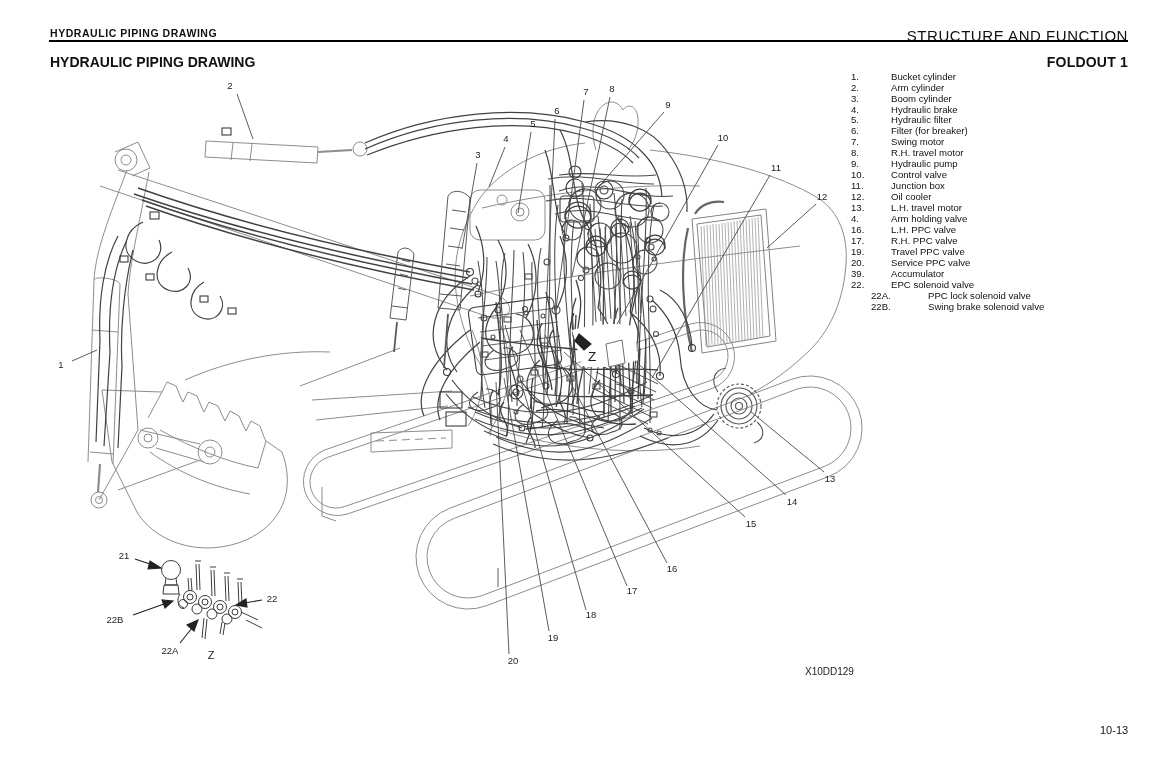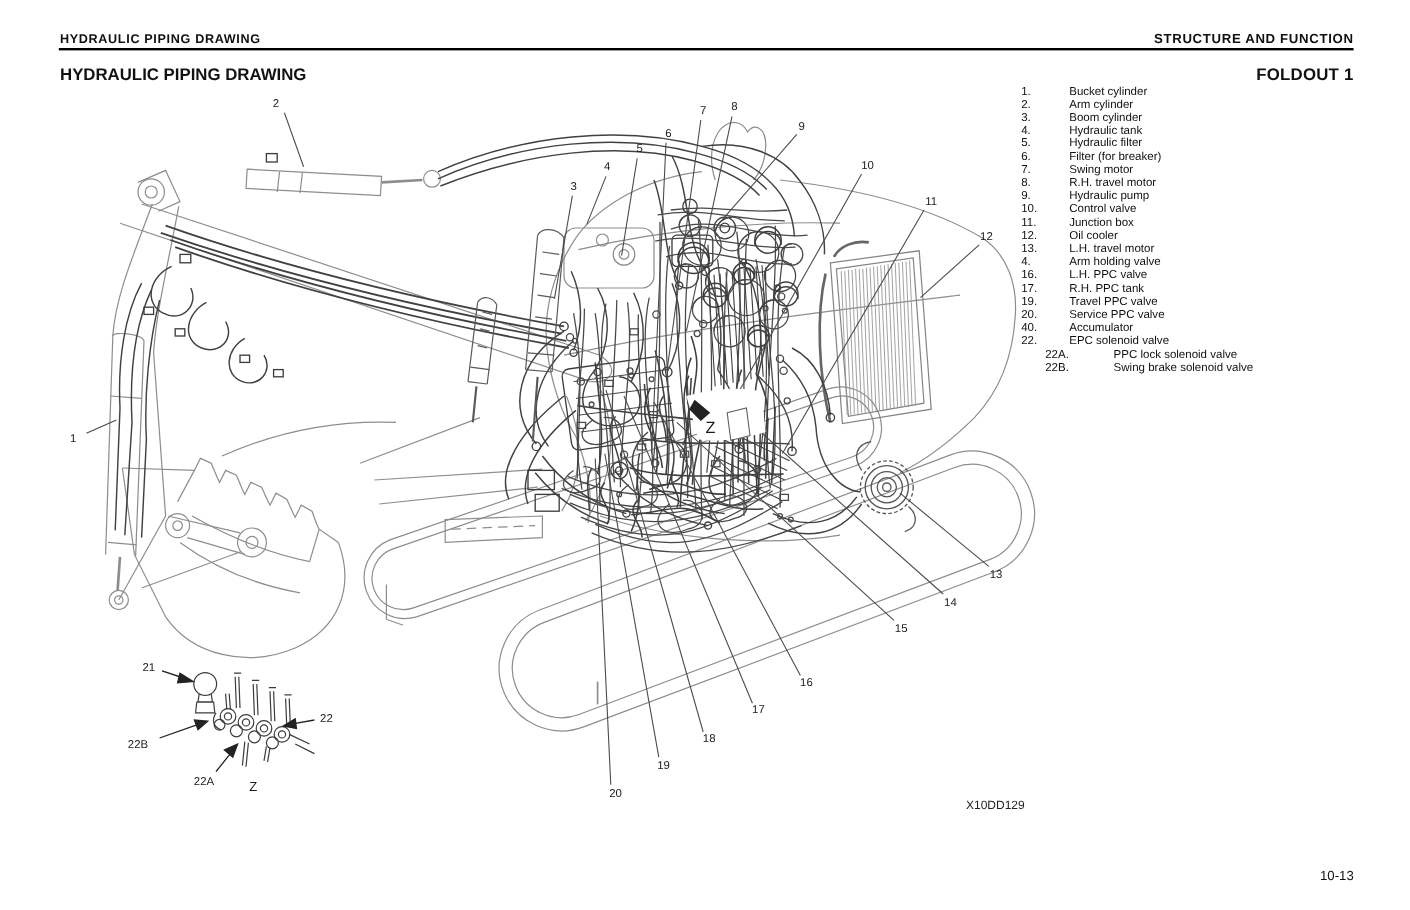--- a/index.html
+++ b/index.html
@@ -1,18 +1,18 @@
 <!DOCTYPE html>
 <html><head>
 <meta charset="utf-8">
 <style>
 html,body{margin:0;padding:0;background:#fff;}
 body{width:1175px;height:758px;position:relative;font-family:"Liberation Sans",sans-serif;color:#111;overflow:hidden;}
 .hdrL{position:absolute;left:50px;top:27px;font-size:10.5px;font-weight:bold;letter-spacing:.55px;}
-.hdrR{position:absolute;right:47px;top:27px;font-size:11px;font-weight:bold;letter-spacing:.55px;}
+.hdrR{position:absolute;right:47px;top:27px;font-size:15px;font-weight:normal;letter-spacing:.55px;}
 .rule{position:absolute;left:49px;right:47px;top:39.5px;height:2px;background:#000;}
 .titleL{position:absolute;left:50px;top:54px;font-size:14px;font-weight:bold;}
 .titleR{position:absolute;right:47px;top:54px;font-size:14px;font-weight:bold;letter-spacing:.2px;padding-left:17px;}
 .legend{position:absolute;left:0;top:71.6px;width:1175px;font-size:9.6px;line-height:10.97px;}
 .legend div{position:relative;height:10.97px;white-space:nowrap;}
 .legend b{position:absolute;left:851px;font-weight:normal;}
 .legend span{position:absolute;left:868px;padding-left:23px;}
 .legend .s b{left:871px;}
 .legend .s span{left:905px;}
 .pageno{position:absolute;left:1100px;top:723.5px;font-size:11px;}
@@ -34,21 +34,21 @@
 <div>
       <b>2.</b>
       <span>Arm cylinder</span>
     </div>
 <div>
       <b>3.</b>
       <span>Boom cylinder</span>
     </div>
 <div>
       <b>4.</b>
-      <span>Hydraulic tank</span>
+      <span>Hydraulic brake</span>
     </div>
 <div>
       <b>5.</b>
       <span>Hydraulic filter</span>
     </div>
 <div>
       <b>6.</b>
       <span>Filter (for breaker)</span>
     </div>
 <div>
@@ -82,32 +82,32 @@
 <div>
       <b>4.</b>
       <span>Arm holding valve</span>
     </div>
 <div>
       <b>16.</b>
       <span>L.H. PPC valve</span>
     </div>
 <div>
       <b>17.</b>
-      <span>R.H. PPC tank</span>
+      <span>R.H. PPC valve</span>
     </div>
 <div>
       <b>19.</b>
       <span>Travel PPC valve</span>
     </div>
 <div>
       <b>20.</b>
       <span>Service PPC valve</span>
     </div>
 <div>
-      <b>40.</b>
+      <b>39.</b>
       <span>Accumulator</span>
     </div>
 <div>
       <b>22.</b>
       <span>EPC solenoid valve</span>
     </div>
 <div class="s">
       <b>22A.</b>
       <span>PPC lock solenoid valve</span>
     </div>

